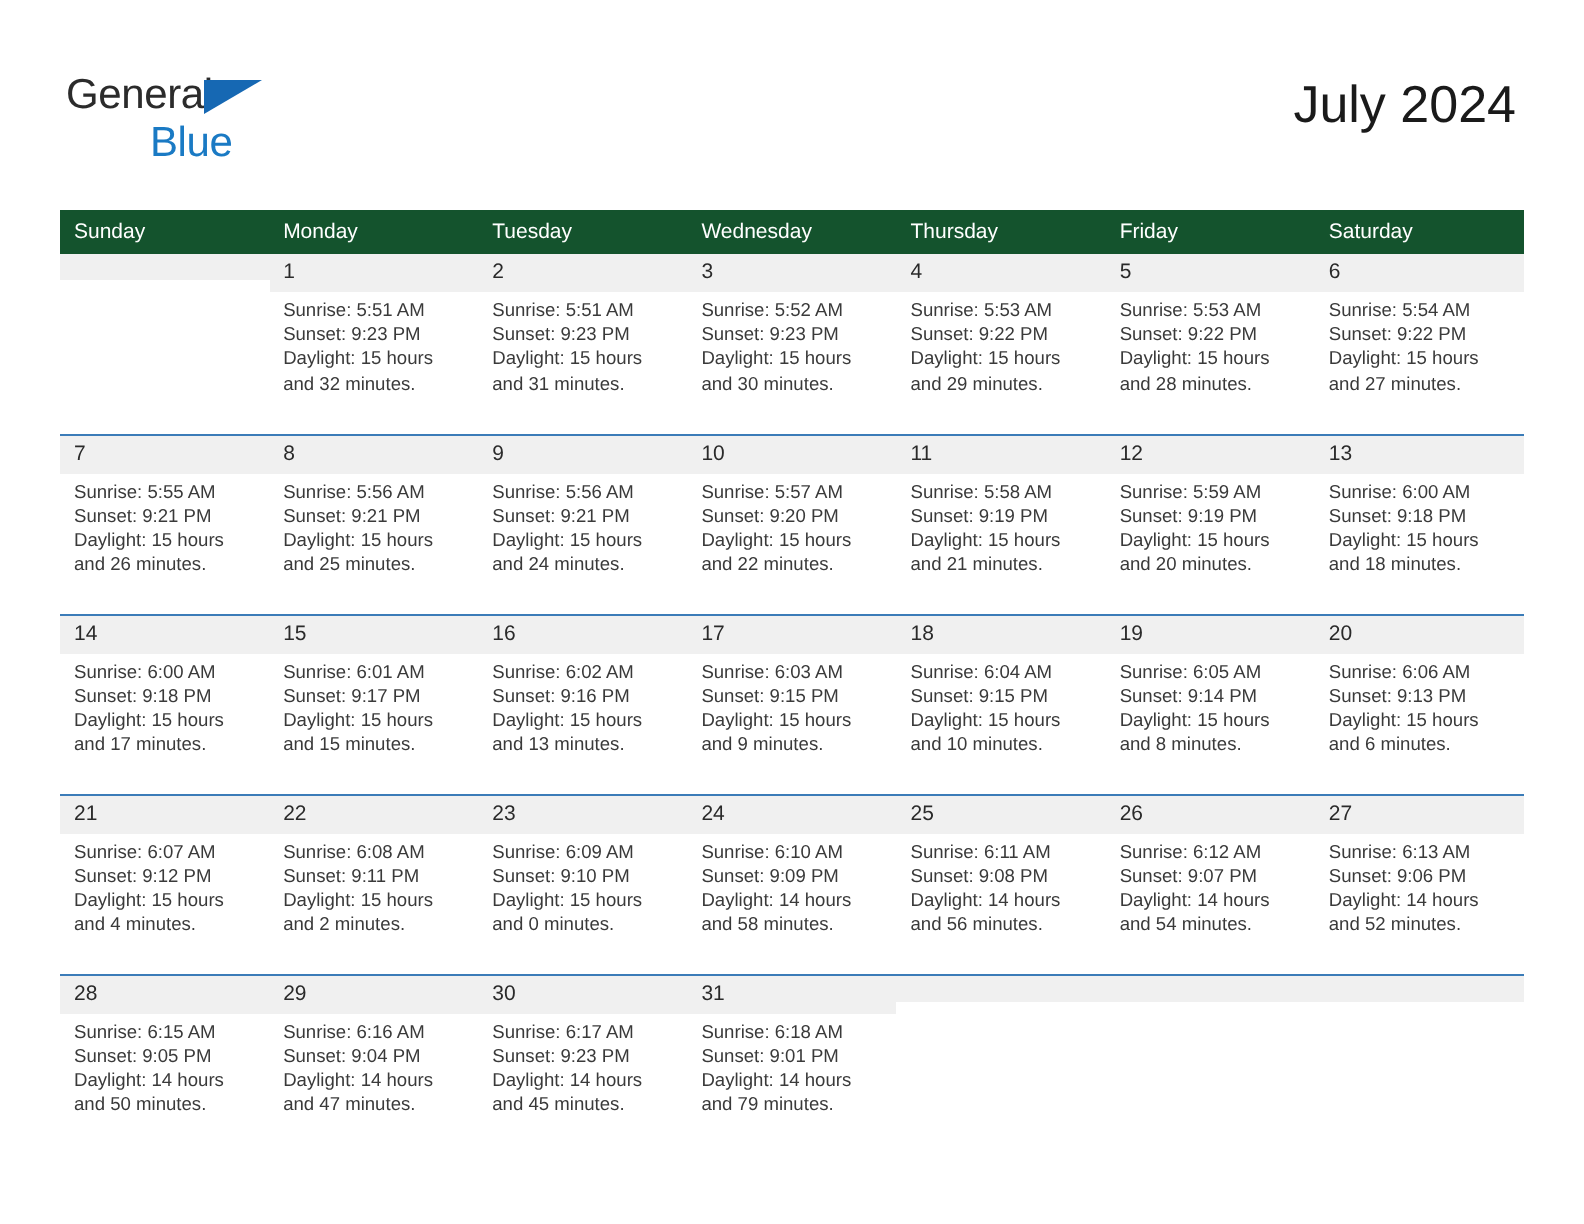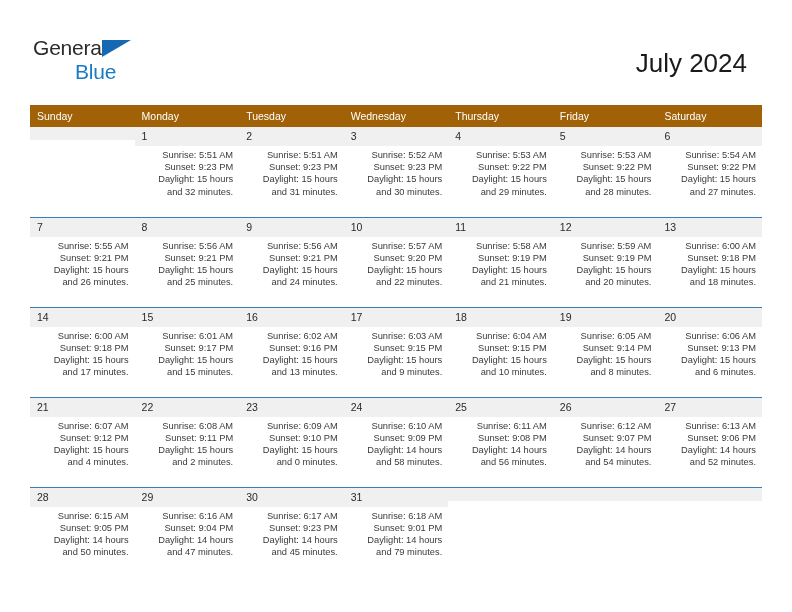--- a/index.html
+++ b/index.html
@@ -70,42 +70,42 @@
     position: absolute;
     right: 30px;
     top: 32px;
     text-align: right;
   }
   .cal-title {
     font-size: 26px;
     line-height: 32px;
     color: #1a1a1a;
     font-weight: normal;
-    margin: 15px;
+    margin: 4px;
     white-space: nowrap;
   }
   .cal-subtitle {
     margin-top: 9px;
     font-size: 13.5px;
     line-height: 17px;
     color: #1a1a1a;
     white-space: nowrap;
   }
 
   
   .calendar {
     position: absolute;
     left: 30px;
     top: 105px;
     width: 732px;
     border-collapse: collapse;
     table-layout: fixed;
   }
   .calendar th {
-    background: #a16207;
+    background: #14532d;
     color: #ffffff;
     font-size: 10.5px;
     font-weight: normal;
     text-align: left;
     padding: 5px 0 5px 7px;
     height: 10px;
     box-sizing: border-box;
   }
   .calendar td {
     vertical-align: top;
@@ -124,21 +124,20 @@
     padding: 3px 0 3px 7px;
     color: #2a2a2a;
     min-height: 13px;
     box-sizing: border-box;
   }
   .details {
     padding: 3px 6px 0 7px;
     font-size: 9.3px;
     line-height: 12.2px;
     color: #3a3a3a;
-    text-align: right;
   }
   .details div {
     white-space: nowrap;
   }
   td.blank .daynum {
     background: #f0f0f0;
   }
 </style>
 </head>
 <body>

